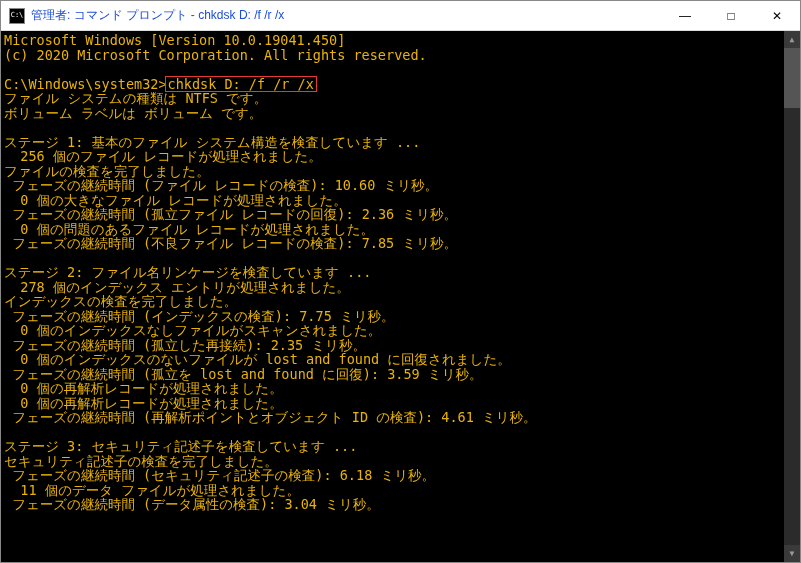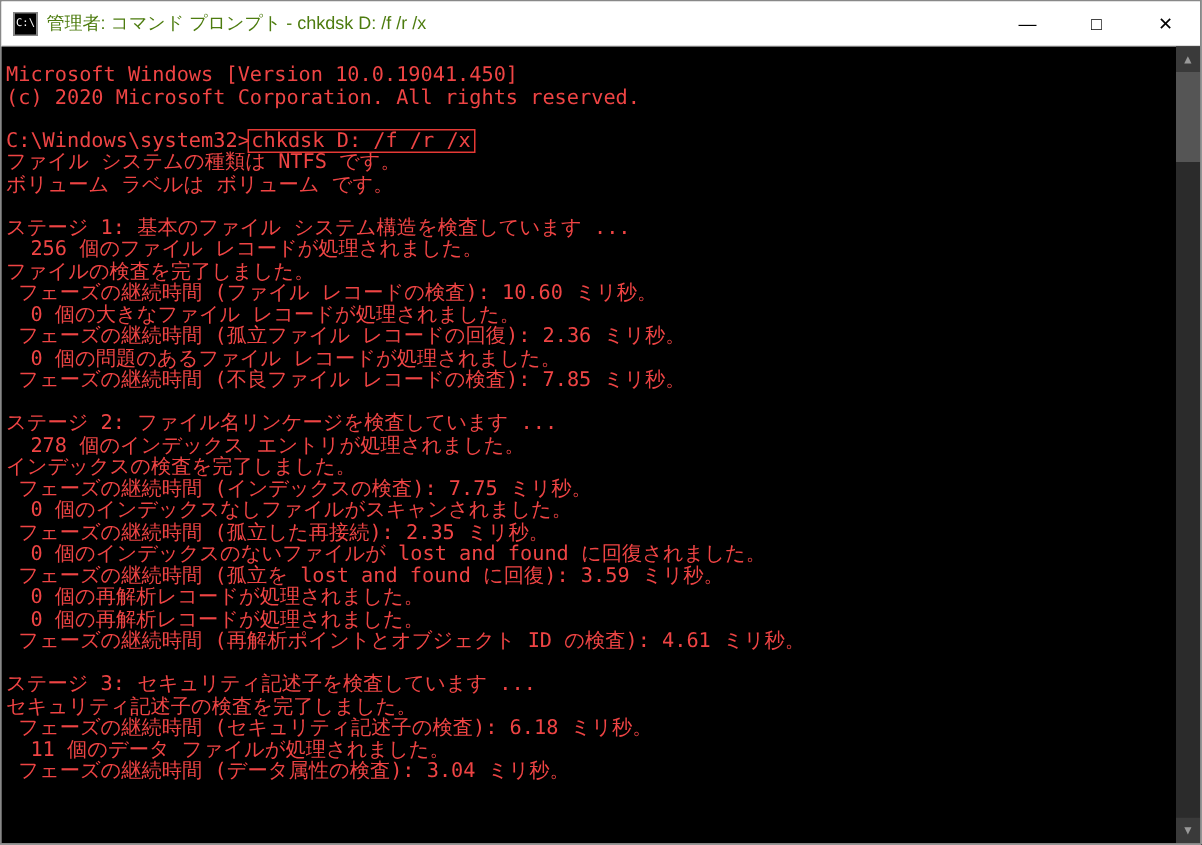--- a/index.html
+++ b/index.html
@@ -36,42 +36,42 @@
   justify-content: center;
   color: #fff;
   font-size: 7px;
   font-family: Consolas, monospace;
   line-height: 1;
 }
 .title-text {
   flex: 1;
   font-size: 12px;
   font-family: 'Yu Gothic UI', 'Meiryo', sans-serif;
-  color: #4d7c0f;
+  color: #1d4ed8;
   white-space: nowrap;
   overflow: hidden;
 }
 .winbtn {
   width: 46px;
   height: 30px;
   display: flex;
   align-items: center;
   justify-content: center;
   font-size: 12px;
   color: #000;
   font-family: Arial, sans-serif;
 }
 .terminal {
   flex: 1;
   background: #000;
-  color: #ef4444;
+  color: #eab308;
   font-family: 'MS Gothic', 'Consolas', monospace;
   font-size: 13.5px;
   line-height: 14.5px;
-  padding: 12px 4px 1px 3px;
+  padding: 2px 4px 1px 3px;
   white-space: pre;
   overflow: hidden;
   font-weight: normal;
   letter-spacing: 0;
 }
 .highlight-box {
   display: inline-block;
   border: 1px solid #e53935;
   padding: 0 2px;
   margin: -1px -2px;

